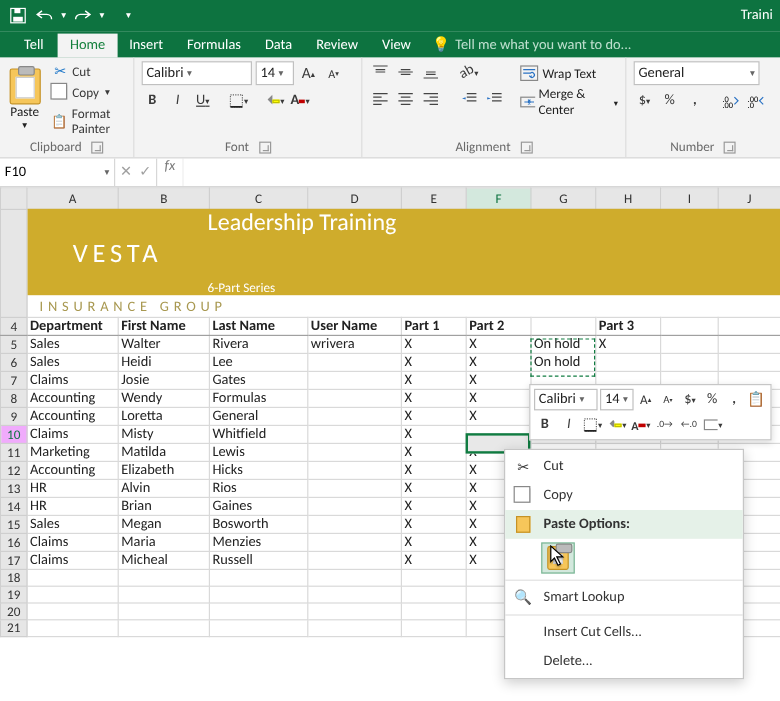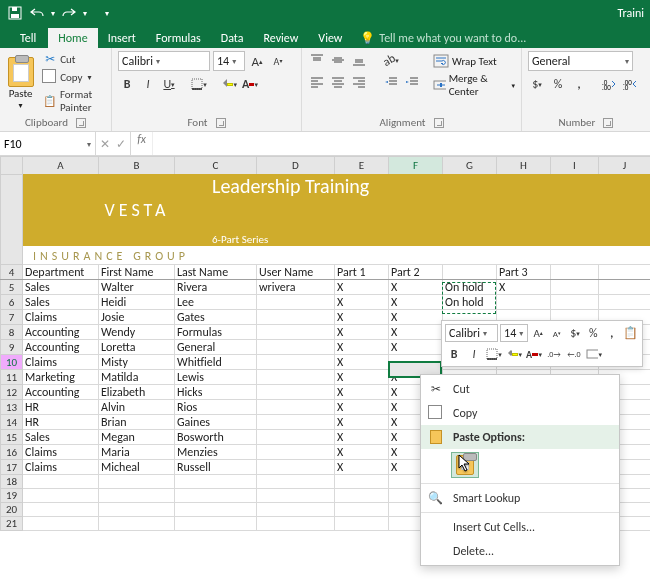--- a/index.html
+++ b/index.html
@@ -52,26 +52,26 @@
   .namebox .caret { font-size: 8px; color: #666; margin-left: auto; }
   .fx-controls { display: flex; align-items: center; padding: 0 4px; border-right: 1px solid #d7d7d7; color: #a0a0a0; gap: 6px; }
   .fx-label { font-style: italic; color: #7a7a7a; padding: 0 6px; }
   
   .grid-wrap { position: relative; height: 428px; overflow: hidden; }
   table.grid { border-collapse: collapse; width: 100%; table-layout: fixed; }
   .colhead th { background: #e6e6e6; border: 1px solid #cfcfcf; font-weight: normal; color: #333; font-size: 11px; height: 18px; }
   .colhead th.corner { width: 22px; background: #e6e6e6; }
   .rowhead { background: #e6e6e6; border: 1px solid #cfcfcf; text-align: center; font-size: 11px; color: #333; width: 22px; }
   td.cell { border: 1px solid #d9d9d9; height: 14px; font-size: 12px; padding: 0 2px; white-space: nowrap; overflow: hidden; }
-  td.cell.b { font-weight: normal; }
+  td.cell.b { font-weight: bold; }
   .colhead th.active { background: #d3e8dd; color: #0d7340; }
   .rowhead.active { background: #f0abfc; color: #0d7340; }
   
   .banner { position: absolute; left: 23px; right: 0; top: 18px; height: 72px; background: #cfac2c; color: #fff; display: flex; align-items: stretch; }
-  .banner .logo { width: 150px; display: flex; align-items: center; justify-content: center; font-size: 18px; letter-spacing: 4px; font-weight: 300; margin-left: 39px; }
+  .banner .logo { width: 150px; display: flex; align-items: center; justify-content: center; font-size: 22px; letter-spacing: 4px; font-weight: 300; }
   .banner .text { display: flex; flex-direction: column; justify-content: space-between; }
   .banner .text .line1 { font-size: 20px; font-weight: 300; }
   .banner .text .line2 { font-size: 11px; }
   .subbanner { position: absolute; left: 23px; top: 90px; height: 20px; padding-left: 10px; display: flex; align-items: center; color: #a89850; font-size: 12px; letter-spacing: 4px; }
   .header-row td { border-bottom: 1px solid #a0a0a0; }
   
   .marquee { position: absolute; border: 1.5px dashed #107c41; pointer-events: none; }
   
   .active-cell { position: absolute; border: 2px solid #107c41; pointer-events: none; background: #e8e8e8; }
   

